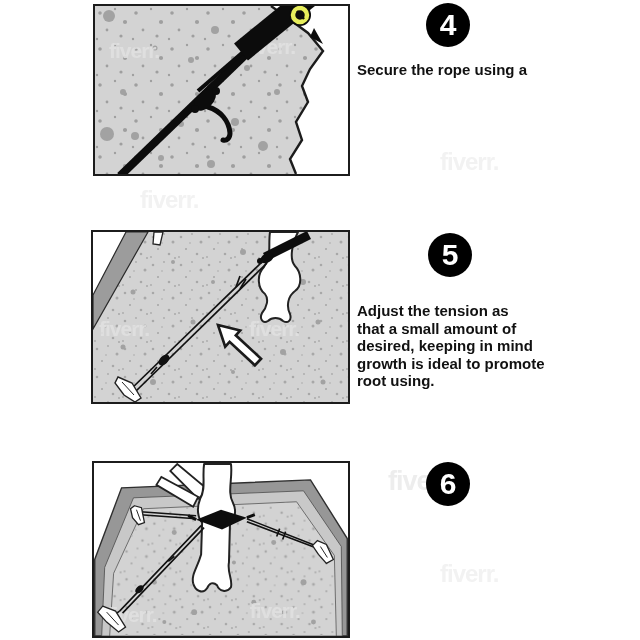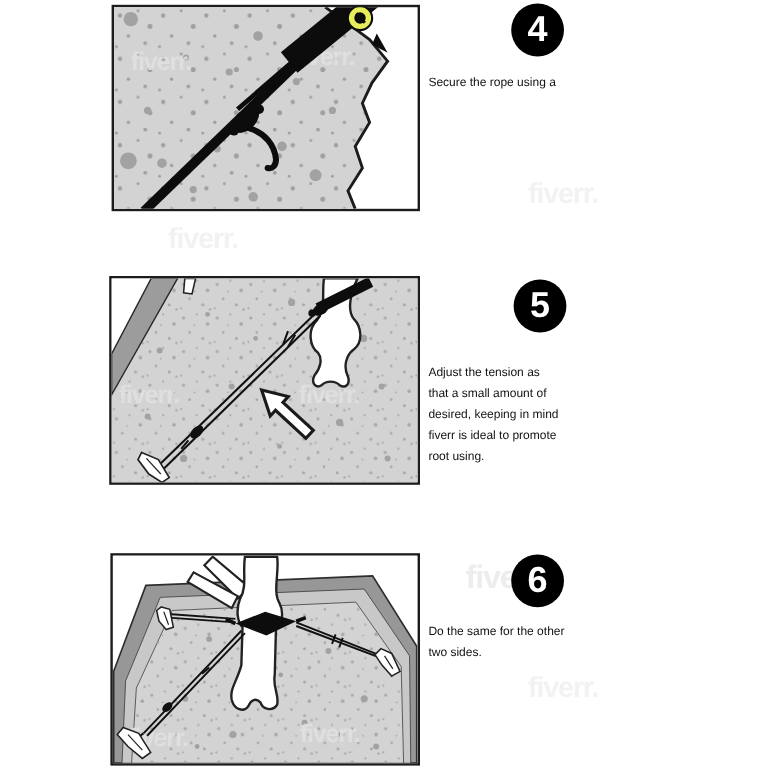--- a/index.html
+++ b/index.html
@@ -9,22 +9,22 @@
   .panel svg{display:block;width:100%;height:100%;}
   #panel-step4{left:93px;top:4px;width:257px;height:172px;}
   #panel-step5{left:91px;top:230px;width:259px;height:174px;}
   #panel-step6{left:92px;top:461px;width:258px;height:177px;}
   .badge{position:absolute;width:44px;height:44px;border-radius:50%;background:#000;
          color:#fff;display:flex;align-items:center;justify-content:center;
          font-size:30px;font-weight:bold;z-index:2;}
   #badge-4{left:426px;top:3px;}
   #badge-5{left:428px;top:233px;}
   #badge-6{left:426px;top:462px;}
-  .instr{position:absolute;left:357px;width:205px;font-size:10px;line-height:17.6px;
-         color:#111;white-space:nowrap;}
+  .instr{position:absolute;left:357px;width:205px;font-size:15px;line-height:17.6px;
+         color:#111;white-space:nowrap;font-weight:bold;}
   #instr-4{top:61px;}
   #instr-5{top:291px;margin-top:11px;}
   #instr-6{top:518px;}
   .ghost{position:absolute;font-weight:bold;font-size:24px;color:#f2f2f2;
          letter-spacing:-1px;z-index:0;}
   .wm{font-weight:bold;font-size:21px;letter-spacing:-1px;opacity:.85;}
 </style>
 </head>
 <body>
 
@@ -240,21 +240,17 @@
     <span>6</span>
   </div>
 
   <div class="instr" id="instr-4">
     <div>Secure the rope using a</div>
   </div>
   <div class="instr" id="instr-5">
     <div>Adjust the tension as</div>
     <div>that a small amount of</div>
     <div>desired, keeping in mind</div>
-    <div>fiverr is ideal to promote</div>
+    <div>growth is ideal to promote</div>
     <div>root using.</div>
   </div>
-  <div class="instr" id="instr-6">
-    <div>Do the same for the other</div>
-    <div>two sides.</div>
-  </div>
 
 </div>
 
 </body></html>

